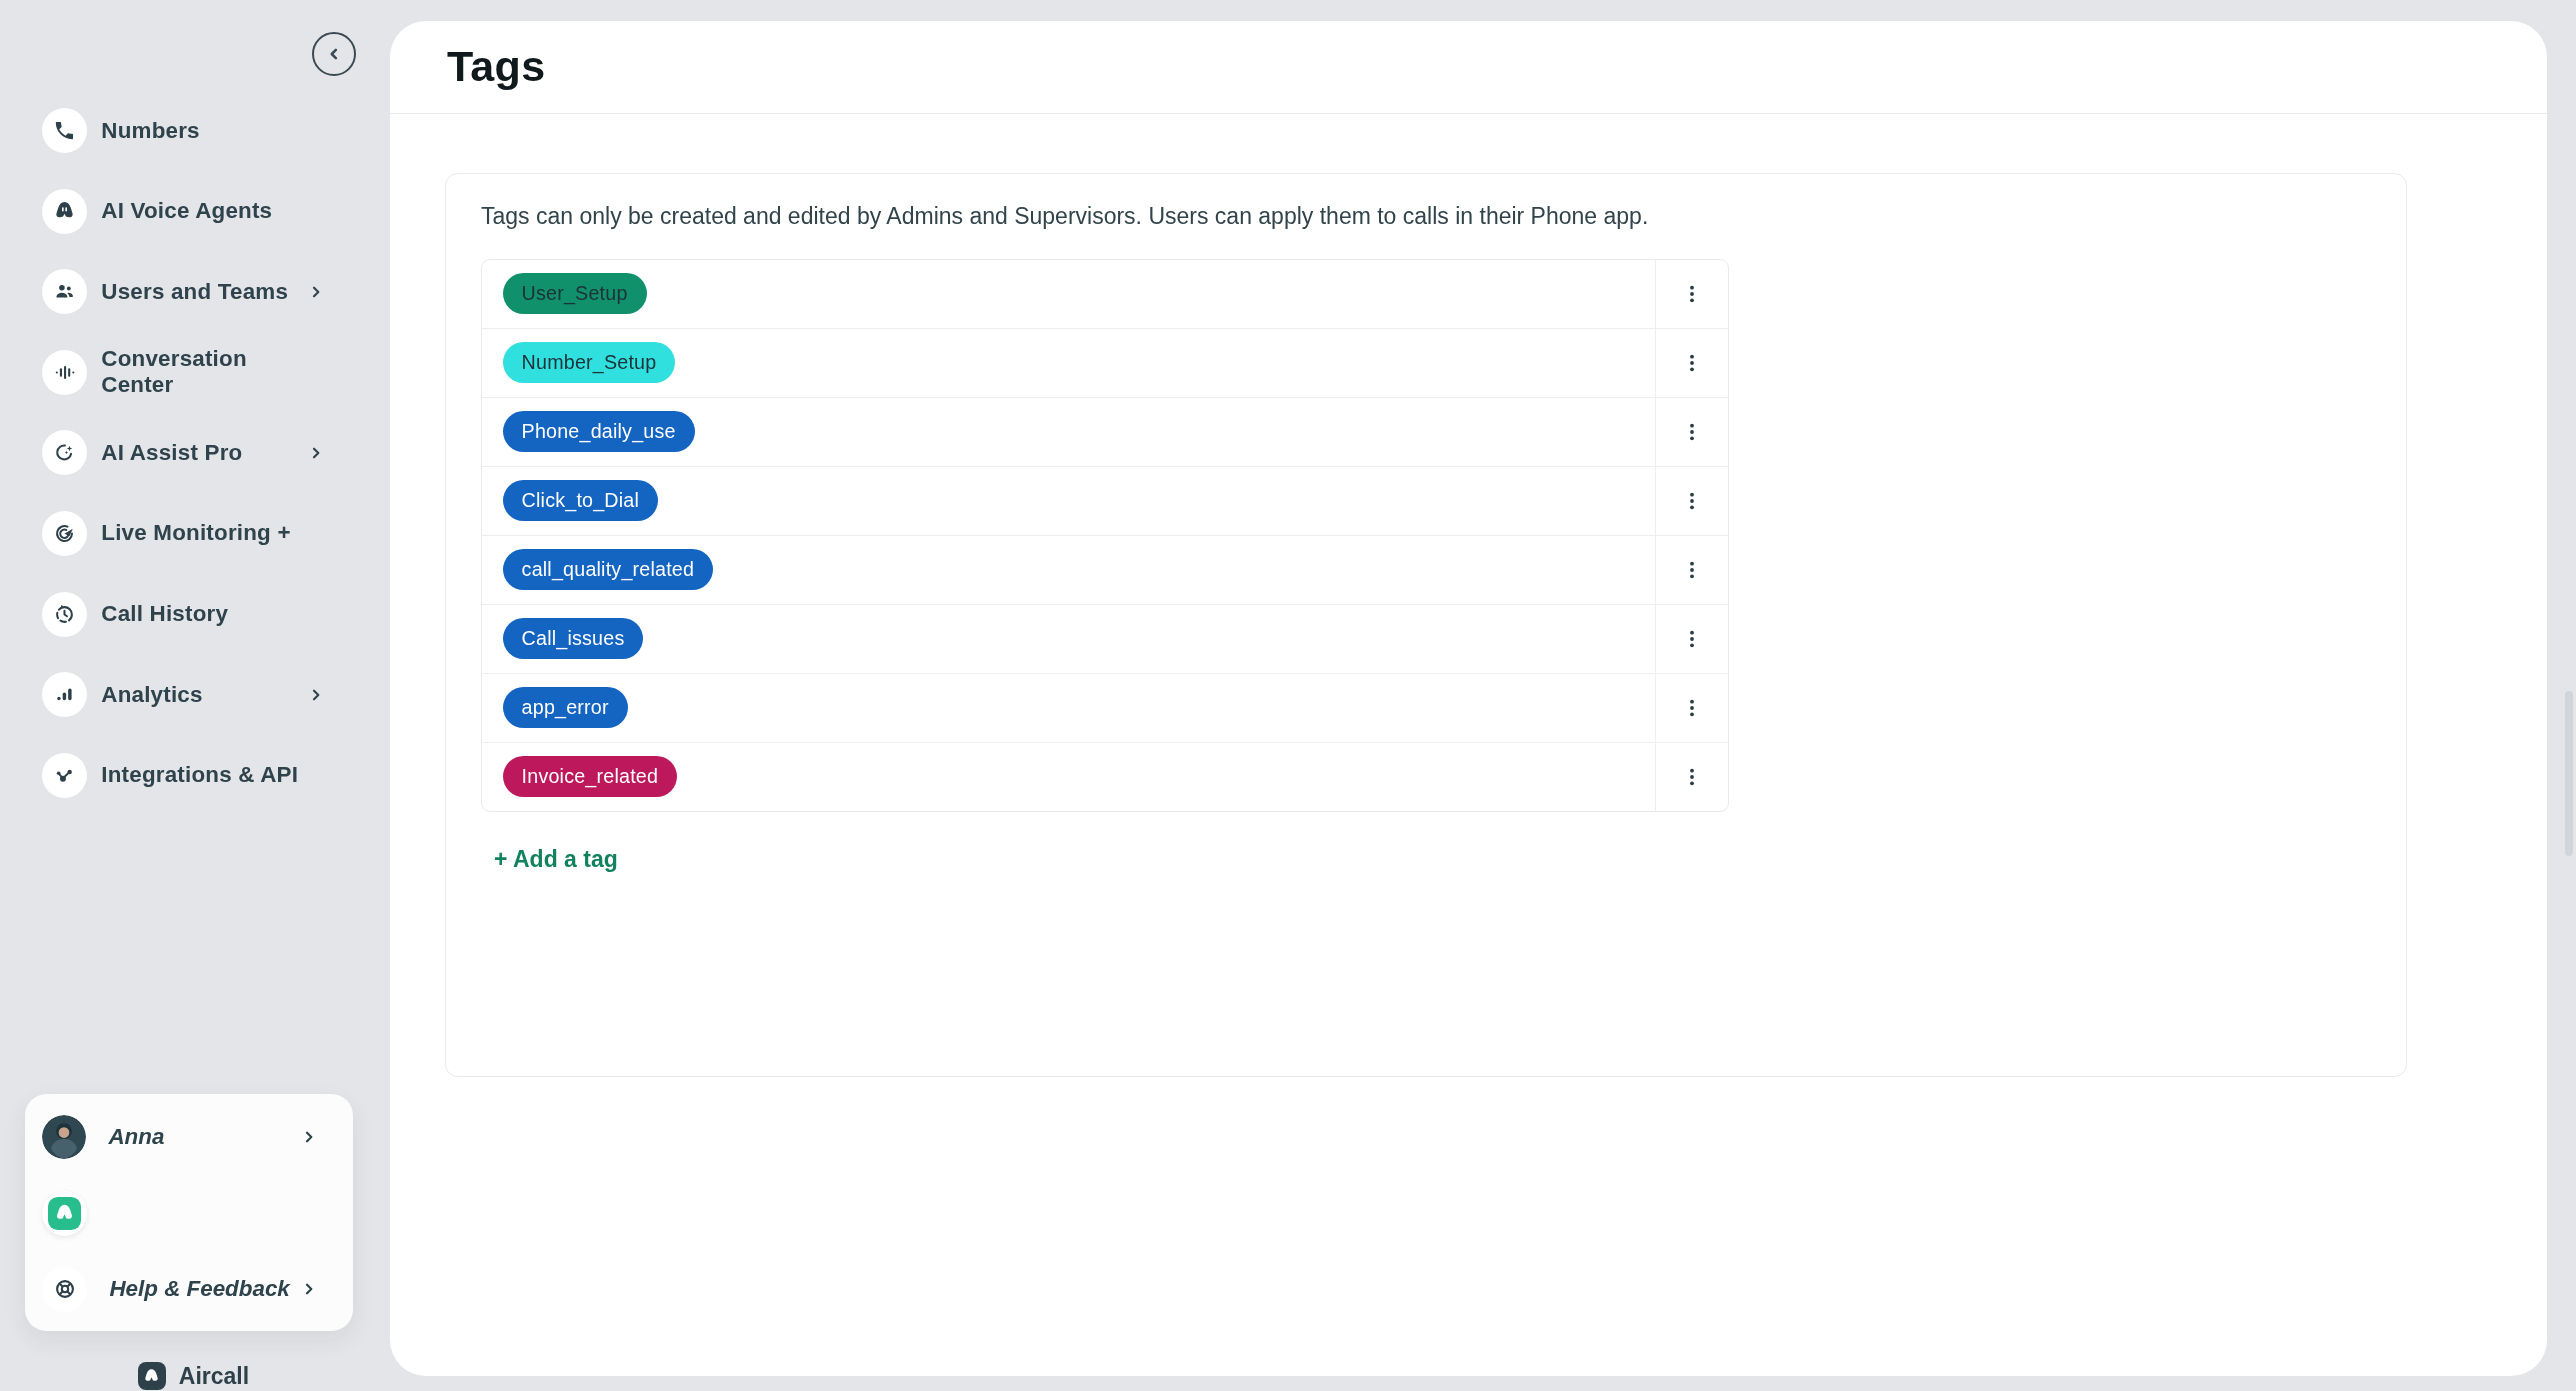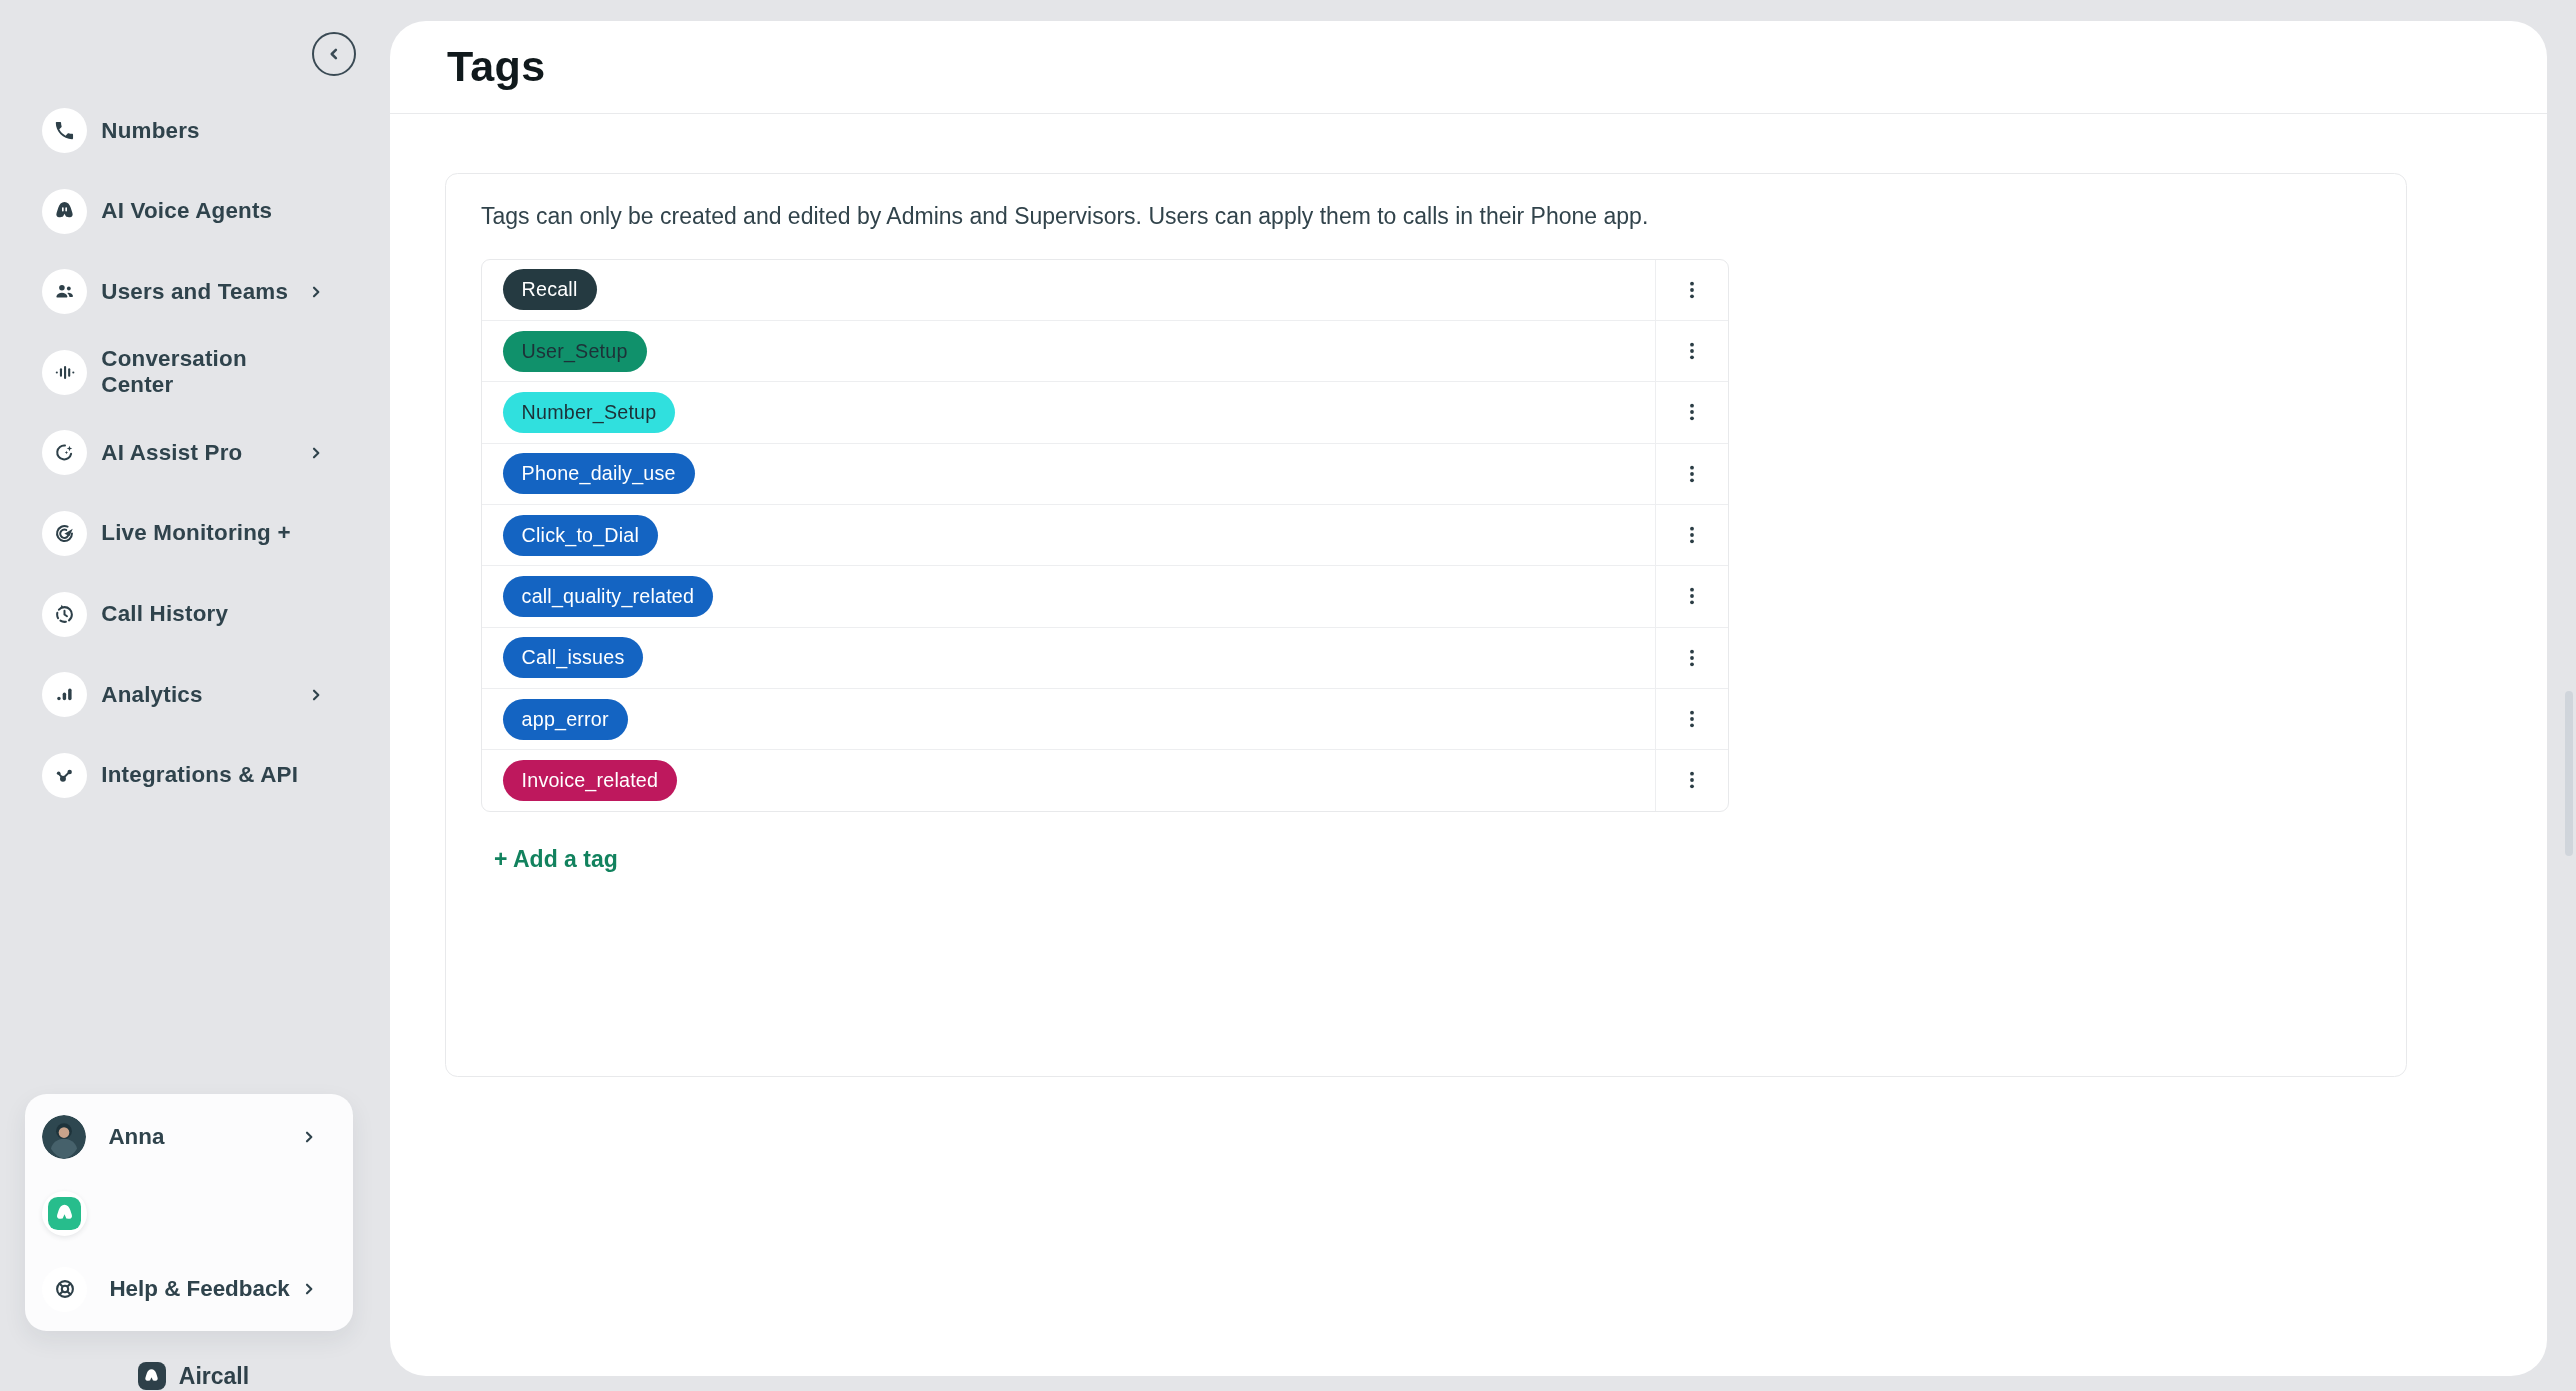--- a/index.html
+++ b/index.html
@@ -40,21 +40,21 @@
   .chev { margin-left: auto; display: flex; color: inherit; }
 
   
   .user-card {
     position: absolute; left: 25px; top: 1094px; width: 328px; height: 237px;
     background: #FCFCFD; border-radius: 21.5px;
     box-shadow: 0 9px 23px rgba(40,50,60,.08);
     padding-top: 5.4px;
   }
   .uc-row { height: 76px; display: flex; align-items: center; padding: 0 36px 0 17px; cursor: pointer; }
-  .uc-label { margin-left: 22.4px; font-size: 22.4px; font-weight: 600; color: #2F434C; }
+  .uc-label { margin-left: 22.4px; font-size: 22.4px; font-weight: 600; color: #2F434C; font-style: italic; }
   .avatar { width: 44px; height: 44px; border-radius: 50%; overflow: hidden; flex: none; }
   .app-circle {
     width: 45px; height: 45px; border-radius: 50%; background: #FFFFFF;
     display: flex; align-items: center; justify-content: center; flex: none;
     box-shadow: 0 1.8px 5.4px rgba(40,50,60,.10);
   }
   .app-badge {
     width: 33px; height: 33px; border-radius: 9.8px; background: #27BD8C;
     display: flex; align-items: center; justify-content: center;
   }
@@ -293,34 +293,20 @@
 <main class="panel">
   <header class="panel-header">
     <h1 class="page-title">Tags</h1>
   </header>
 
   <section class="card">
     <p class="desc">Tags can only be created and edited by Admins and Supervisors. Users can apply them to calls in their Phone app.</p>
     <div class="tag-table" id="tag-table">
         <div class="tag-row">
           <div class="cell-tag">
-            <span class="pill" style="background: rgb(37, 58, 65); color: rgb(255, 255, 255);">Recall</span>
-          </div>
-          <div class="cell-actions">
-            <button class="kebab">
-              <svg viewBox="0 0 24 24" width="24" height="24" fill="currentColor">
-                <circle cx="12" cy="5.7" r="1.9"></circle>
-                <circle cx="12" cy="12" r="1.9"></circle>
-                <circle cx="12" cy="18.3" r="1.9"></circle>
-              </svg>
-            </button>
-          </div>
-        </div>
-        <div class="tag-row">
-          <div class="cell-tag">
             <span class="pill" style="background: rgb(16, 145, 107); color: rgb(29, 49, 56);">User_Setup</span>
           </div>
           <div class="cell-actions">
             <button class="kebab">
               <svg viewBox="0 0 24 24" width="24" height="24" fill="currentColor">
                 <circle cx="12" cy="5.7" r="1.9"></circle>
                 <circle cx="12" cy="12" r="1.9"></circle>
                 <circle cx="12" cy="18.3" r="1.9"></circle>
               </svg>
             </button>

